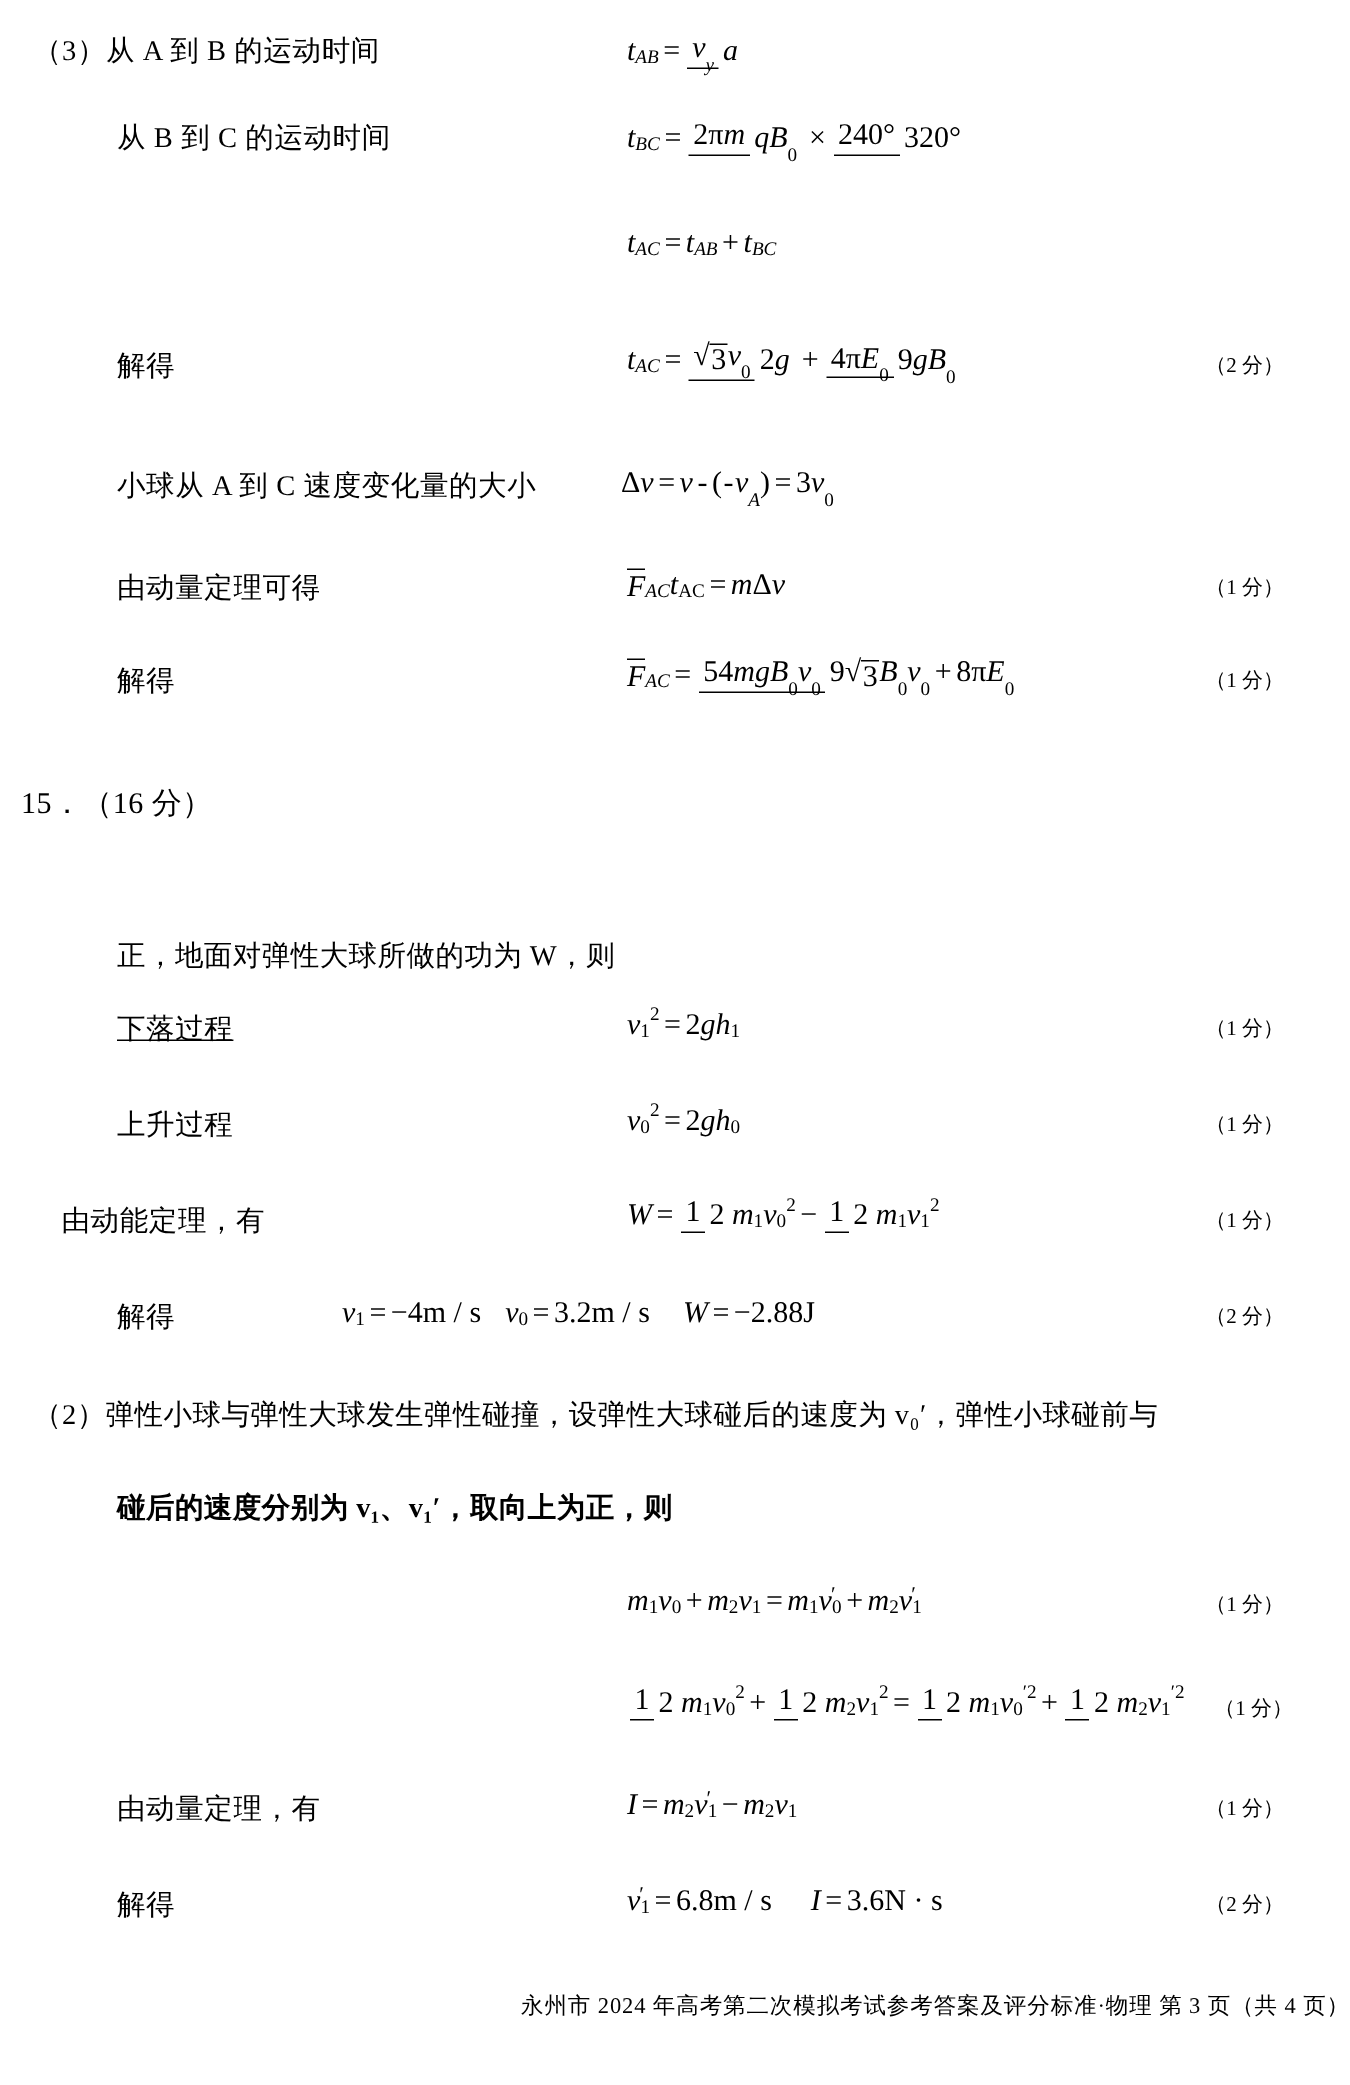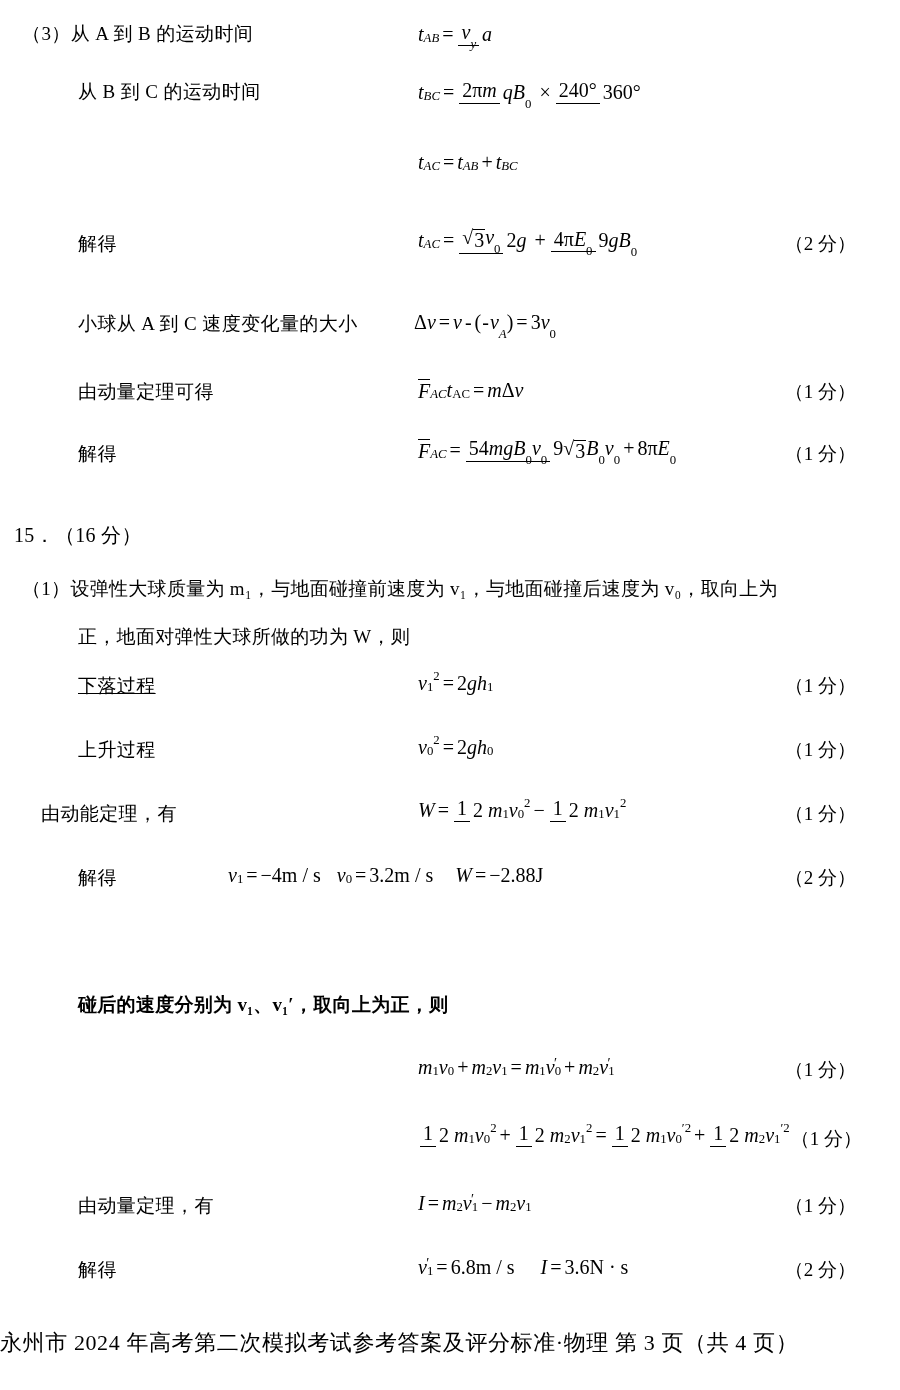--- a/index.html
+++ b/index.html
@@ -32,21 +32,21 @@
     align-items: center;
   }
   .lbl {
     font-size: 19px;
     letter-spacing: 0.4px;
     white-space: nowrap;
   }
   .mark {
     position: absolute;
     right: 44px;
-    font-size: 19px;
+    font-size: 14px;
     white-space: nowrap;
   }
   .para {
     position: absolute;
     font-size: 19px;
     letter-spacing: 0.3px;
     white-space: nowrap;
   }
 
   
@@ -123,22 +123,22 @@
     position: relative;
     top: -0.25em;
     left: -0.05em;
   }
 
   
   .footer {
     position: absolute;
     left: 0;
     width: 900px;
-    text-align: left;
-    font-size: 22px;
+    text-align: right;
+    font-size: 15px;
     letter-spacing: 0.6px;
     white-space: nowrap;
   }
 
   
   .vv { font-style: italic; font-family: "Liberation Serif", "DejaVu Serif", serif; }
 </style>
 </head>
 <body>
 
@@ -163,21 +163,21 @@
       <span class="vv">t</span>
         <sub><i>BC</i></sub>
         <span class="op">=</span>
       <span class="frac">
           <span class="n"><span class="num">2</span><span class="up">π</span><i>m</i></span>
           <span class="d"><i>qB</i><sub class="sub-up">0</sub></span>
         </span>
       <span class="op">×</span>
       <span class="frac">
           <span class="n num">240°</span>
-          <span class="d num">360°</span>
+          <span class="d num">320°</span>
         </span>
     </div>
   </div>
 
   <div class="row" style="top: 148px; height: 28px;">
     <div class="math" style="position:absolute; left: 418px;">
       <span class="vv">t</span>
         <sub><i>AC</i></sub>
         <span class="op">=</span>
       <span class="vv">t</span>
@@ -255,21 +255,20 @@
               <span class="sign">√</span>
               <span class="bar">3</span>
             </span><i>B</i><sub class="sub-up">0</sub><span class="vv">v<sub class="sub-up">0</sub></span><span class="op">+</span><span class="num">8</span><span class="up">π</span><i>E</i><sub class="sub-up">0</sub></span>
       </span>
     </div>
     <div class="mark">（1 分）</div>
   </div>
 
   <div class="para" style="left: 14px; top: 522px; font-size: 20px;">15．（16 分）</div>
 
-  <div class="para" style="left: 22px; top: 576px;">（1）设弹性大球质量为 m₁，与地面碰撞前速度为 v₁，与地面碰撞后速度为 v₀，取向上为</div>
   <div class="para" style="left: 78px; top: 624px;">正，地面对弹性大球所做的功为 W，则</div>
 
   <div class="row" style="top: 672px; height: 28px; text-decoration: underline;">
     <div class="lbl" style="margin-left: 78px;">下落过程</div>
     <div class="math" style="position:absolute; left: 418px; top: 1px;">
       <span class="vv">v</span>
         <sub class="sub-up">1</sub>
         <sup class="sub-up">2</sup>
         <span class="op">=</span>
       <span class="num">2</span>
@@ -334,20 +333,21 @@
         <span class="op">=</span>
         <span class="up">3.2m / s</span>
       <span style="display:inline-block;width:22px;"></span>
       <i>W</i>
         <span class="op">=</span>
         <span class="up">−2.88J</span>
     </div>
     <div class="mark">（2 分）</div>
   </div>
 
+  <div class="para" style="left: 22px; top: 930px;">（2）弹性小球与弹性大球发生弹性碰撞，设弹性大球碰后的速度为 v₀′，弹性小球碰前与</div>
   <div class="para" style="left: 78px; top: 992px; font-weight: bold;">碰后的速度分别为 v₁、v₁′，取向上为正，则</div>
 
   <div class="row" style="top: 1056px; height: 28px;">
     <div class="math" style="position:absolute; left: 418px; top: 1px;">
       <i>m</i>
         <sub class="sub-up">1</sub>
         <span class="vv">v</span>
         <sub class="sub-up">0</sub>
         <span class="op">+</span>
       <i>m</i>

